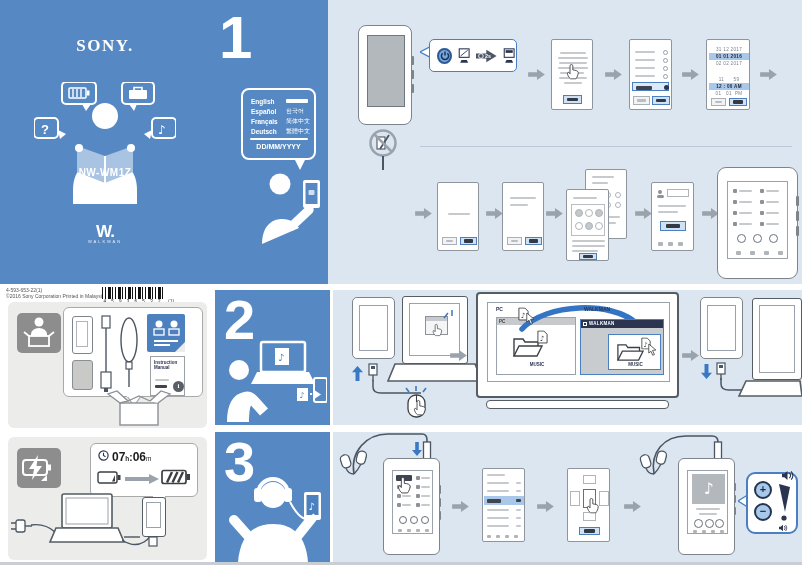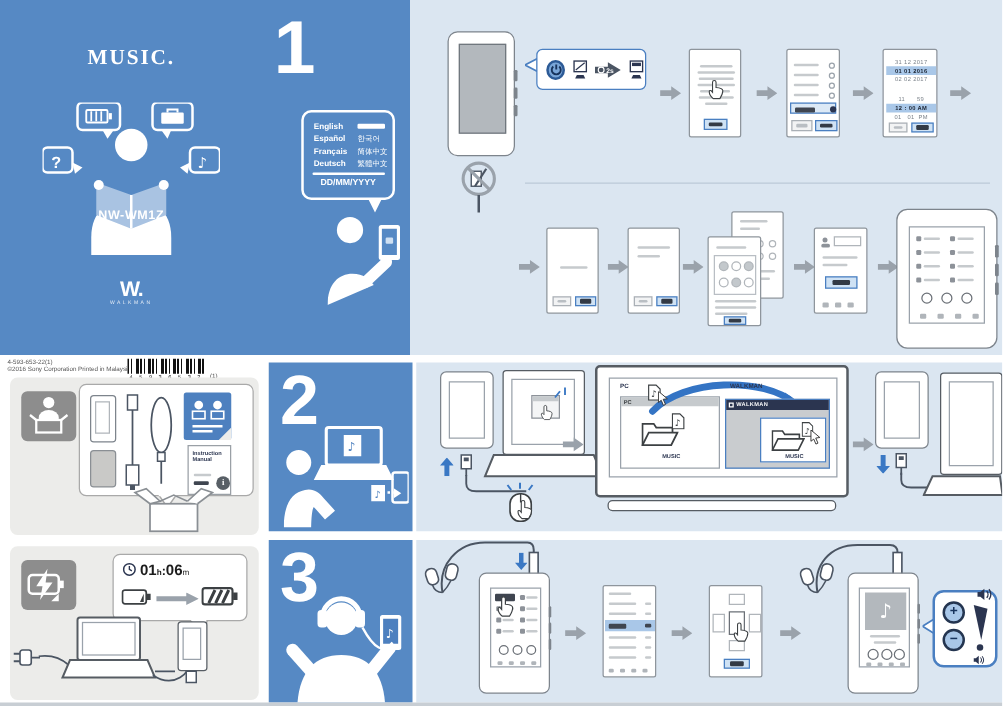--- a/index.html
+++ b/index.html
@@ -69,21 +69,21 @@
 <div class="page">
 
   <div class="bg blue" style="left:0;top:0;width:328px;height:284px"></div>
   <div class="bg larea" style="left:328px;top:0;width:474px;height:284px"></div>
   <div class="bg blue" style="left:215px;top:290px;width:115px;height:135px"></div>
   <div class="bg larea" style="left:333px;top:290px;width:469px;height:135px"></div>
   <div class="bg blue" style="left:215px;top:432px;width:115px;height:130px"></div>
   <div class="bg larea" style="left:333px;top:432px;width:469px;height:130px"></div>
   <div class="bg" style="left:0;top:562px;width:802px;height:3px;background:#c8ced4"></div>
 
-  <div style="position:absolute;left:60px;top:36px;width:90px;text-align:center;color:#fff;font-family:'Liberation Serif',serif;font-weight:bold;font-size:17px;letter-spacing:1.5px">MUSIC.</div>
+  <div style="position:absolute;left:60px;top:36px;width:90px;text-align:center;color:#fff;font-family:'Liberation Serif',serif;font-weight:bold;font-size:17px;letter-spacing:1.5px">SONY.</div>
 
   <svg style="position:absolute;left:34px;top:82px" width="142" height="122" viewBox="0 0 142 122">
     <rect x="28" y="0" width="34" height="22" rx="4" fill="none" stroke="#fff" stroke-width="2"></rect>
     <rect x="35" y="6" width="17" height="10" rx="1" fill="none" stroke="#fff" stroke-width="1.5"></rect>
     <rect x="53" y="8.5" width="2.5" height="5" fill="#fff"></rect>
     <path d="M39 7v8M43 7v8M47 7v8" stroke="#fff" stroke-width="1.4"></path>
     <path d="M48 22l4 7 5-7z" fill="#fff"></path>
     <rect x="88" y="0" width="32" height="22" rx="4" fill="none" stroke="#fff" stroke-width="2"></rect>
     <rect x="95" y="8" width="18" height="9" rx="1" fill="#fff"></rect>
     <path d="M100 8V5.5h8V8" fill="none" stroke="#fff" stroke-width="1.6"></path>
@@ -438,21 +438,21 @@
       <polygon points="21,7 12,21 17,21 15,32 25,18 19.5,18" fill="#fff"></polygon>
       <polygon points="30,27 30,33 24,33" fill="#fff"></polygon>
     </svg>
   </div>
   <div class="callout-gray" style="left:90px;top:443px;width:108px;height:54px">
     <svg style="position:absolute;left:7px;top:6px" width="11" height="11" viewBox="0 0 11 11">
         <circle cx="5.5" cy="5.5" r="4.6" fill="none" stroke="#2b3550" stroke-width="1.2"></circle>
         <path d="M5.5 2.8v2.7l2 1.2" fill="none" stroke="#2b3550" stroke-width="1.1"></path>
       </svg>
     <div style="position:absolute;left:21px;top:3px;color:#1c1c1c;white-space:nowrap">
-      <span style="font-size:12px;font-weight:bold">01</span><span style="font-size:6.5px;font-weight:bold">h</span><span style="font-size:10px;font-weight:bold">:</span><span style="font-size:12px;font-weight:bold">06</span><span style="font-size:6.5px;font-weight:b old">m</span>
+      <span style="font-size:12px;font-weight:bold">07</span><span style="font-size:6.5px;font-weight:bold">h</span><span style="font-size:10px;font-weight:bold">:</span><span style="font-size:12px;font-weight:bold">06</span><span style="font-size:6.5px;font-weight:b old">m</span>
     </div>
     <svg style="position:absolute;left:6px;top:27px" width="25" height="14" viewBox="0 0 25 14">
         <rect x="1" y="1" width="19" height="11" rx="2" fill="#fff" stroke="#3c4043" stroke-width="1.4"></rect>
         <rect x="20.5" y="4" width="3" height="5" fill="#3c4043"></rect>
         <polygon points="15,10.5 18,10.5 18,4" fill="#3c4043"></polygon>
       </svg>
     <svg style="position:absolute;left:34px;top:30px" width="34" height="10" viewBox="0 0 34 10">
         <path d="M0 3h24V0l10 5-10 5V7H0z" fill="#9aa2ab"></path>
       </svg>
     <svg style="position:absolute;left:70px;top:25px" width="31" height="17" viewBox="0 0 31 17">

